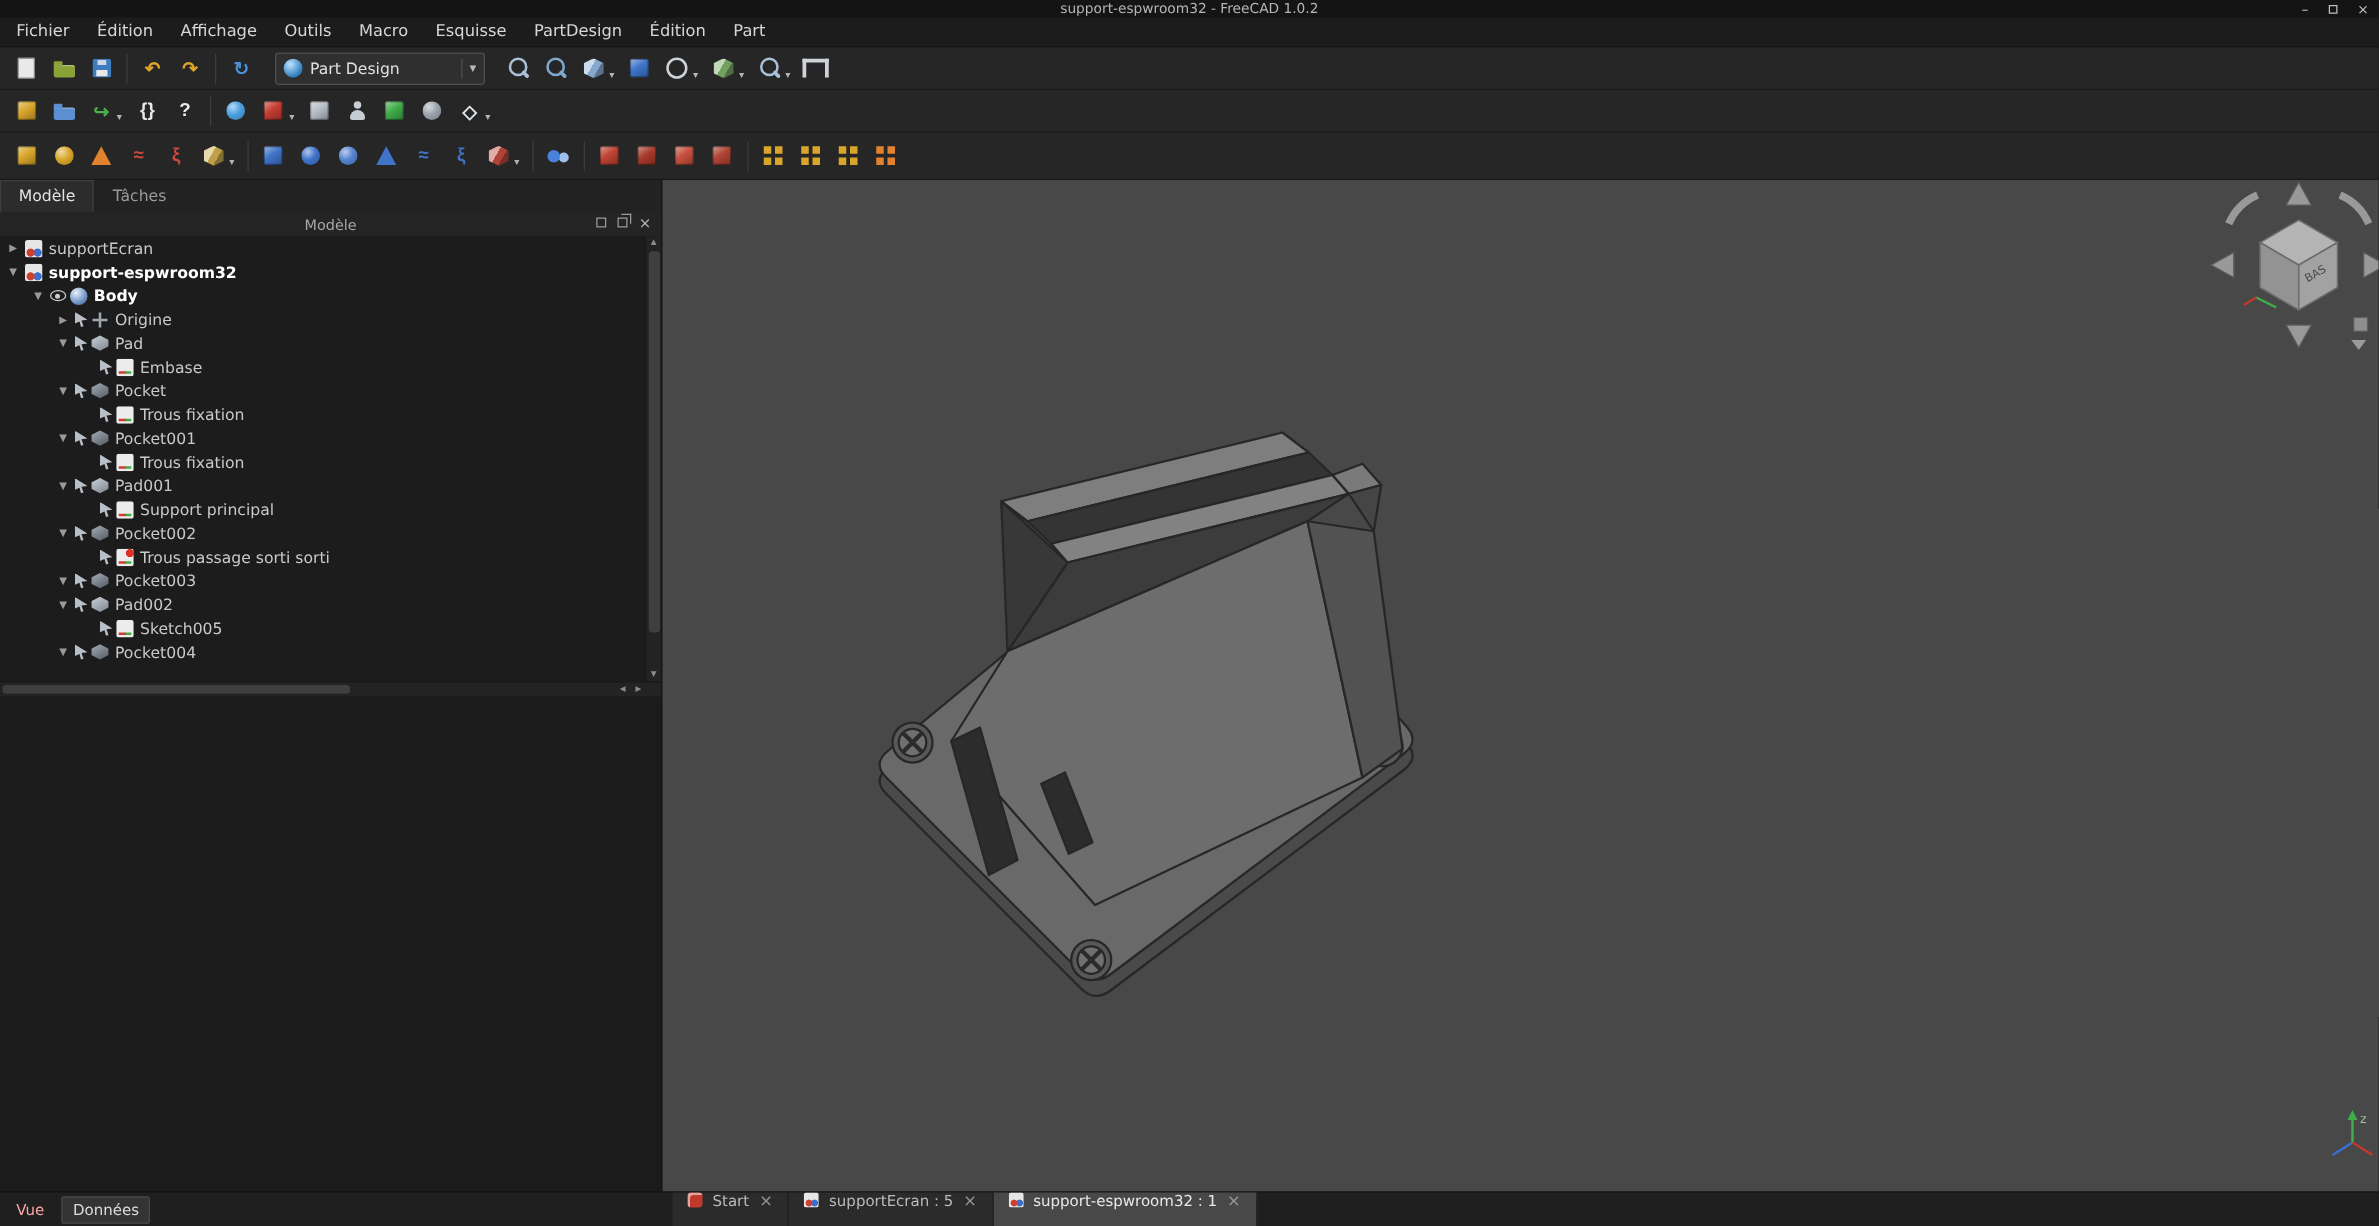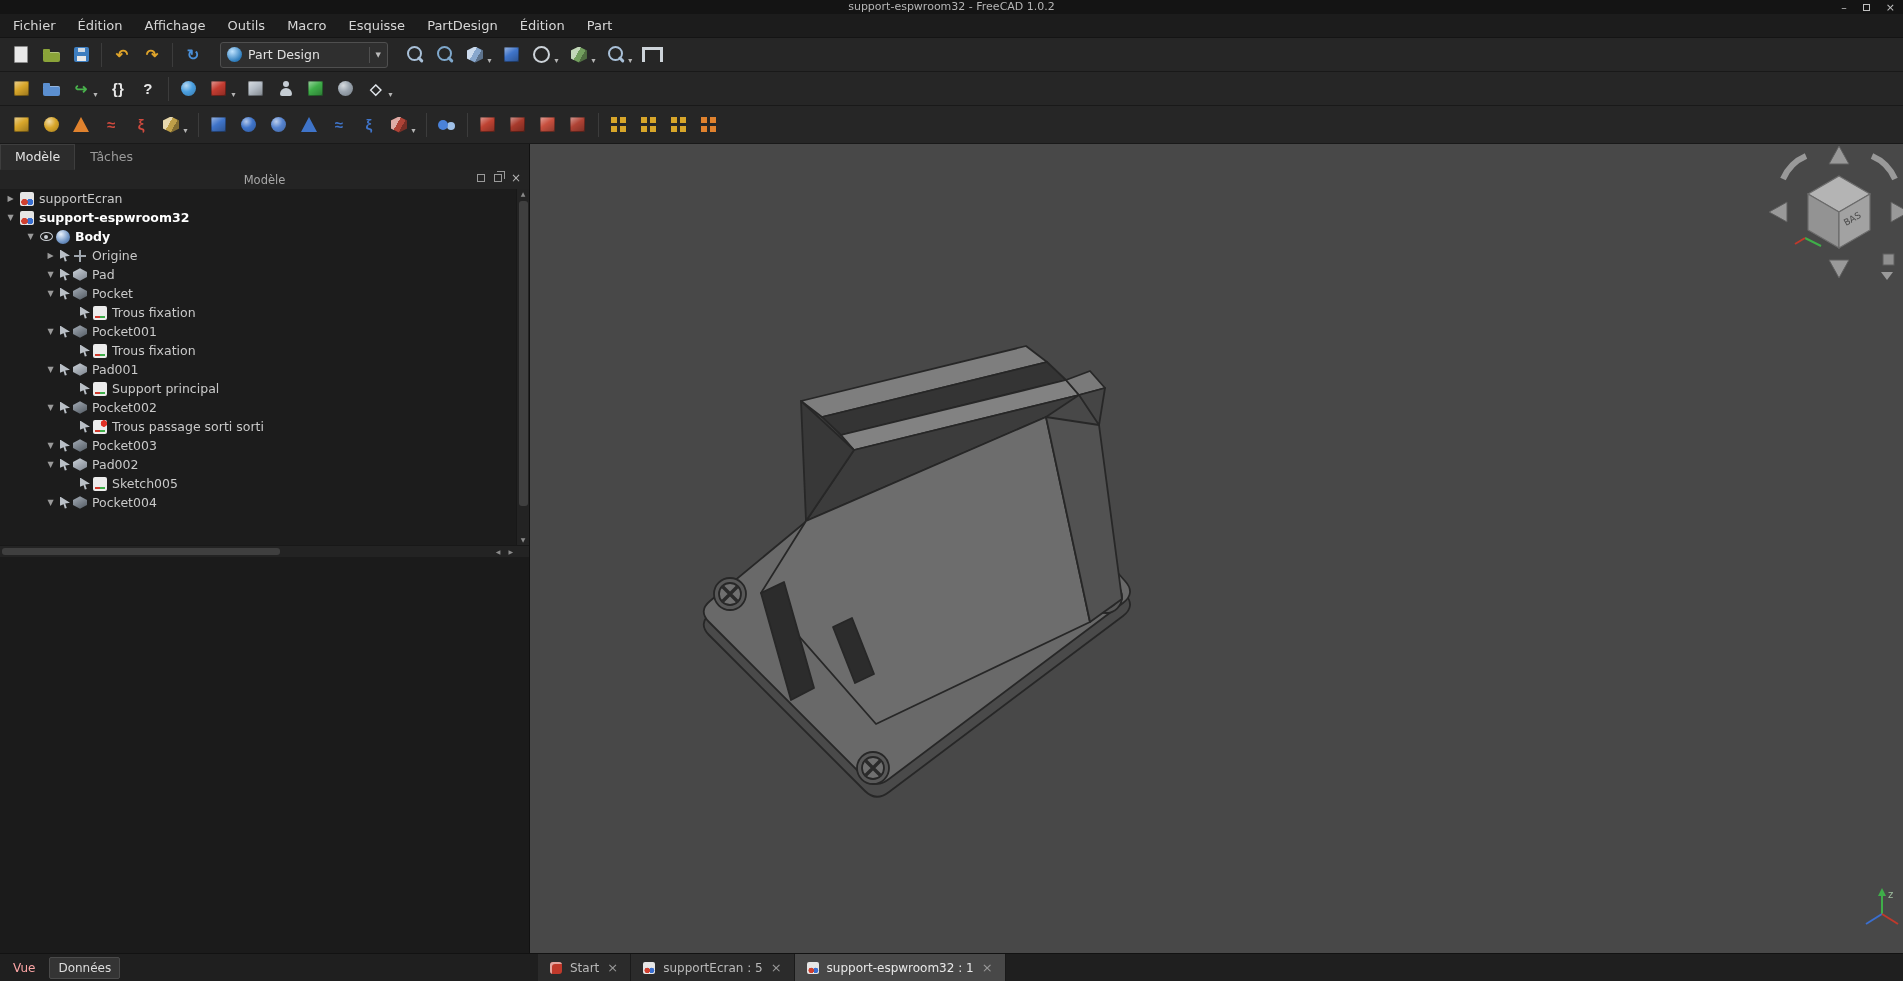--- a/index.html
+++ b/index.html
@@ -94,21 +94,21 @@
   .viewport{flex:1;position:relative;background:#484848;overflow:hidden}
   .viewport svg{position:absolute;left:0;top:0}
   svg text{font-family:"DejaVu Sans","Liberation Sans",sans-serif}
 
   
   .bottombar{height:28px;background:#1f1f1f;border-top:1px solid #121212;display:flex;align-items:stretch;flex:none}
   .propbtabs{width:530px;flex:none;display:flex;align-items:center;gap:6px;padding-left:5px}
   .pbtab{font-size:12px;color:#fca5a5;padding:3px 8px}
   .pbtab.active{background:#343434;border:1px solid #4a4a4a;color:#ddd;border-radius:2px}
   .mditabs{display:flex;align-items:stretch;padding-left:8px}
-  .mditab{display:flex;align-items:center;gap:8px;padding:0 12px;background:#2b2b2b;border-right:1px solid #1a1a1a;font-size:12px;color:#b9b9b9}
+  .mditab{display:flex;align-items:flex-start;gap:8px;padding:0 12px;background:#2b2b2b;border-right:1px solid #1a1a1a;font-size:12px;color:#b9b9b9}
   .mditab.active{background:#484848;color:#e8e8e8}
   .mico{width:12px;height:12px;flex:none}
   .mico-start{background:#c0392b;border-radius:3px;box-shadow:inset 2px 2px 0 rgba(255,255,255,.55)}
   .mico-doc{background:#e6e6e6;border-radius:2px;background-image:radial-gradient(circle at 35% 70%,#d04030 0 2.5px,transparent 3px),radial-gradient(circle at 72% 70%,#3a6fd0 0 2.5px,transparent 3px)}
   .mclose{font-size:13px;color:#9a9a9a}
 </style>
 </head>
 <body>
 
 <div class="app">
@@ -351,20 +351,26 @@
               <span class="tarrow">▶</span>
               <span class="tov tov-pointer"></span>
               <span class="tic ti-origin"></span>
               <span class="tlabel">Origine</span>
             </div>
             <div class="trow" style="padding-left: 44px;">
               <span class="tarrow">▼</span>
               <span class="tov tov-pointer"></span>
               <span class="tic ti-pad"></span>
               <span class="tlabel">Pad</span>
+            </div>
+            <div class="trow" style="padding-left: 64px;">
+              <span class="tarrow"></span>
+              <span class="tov tov-pointer"></span>
+              <span class="tic ti-sketch"></span>
+              <span class="tlabel">Embase</span>
             </div>
             <div class="trow" style="padding-left: 44px;">
               <span class="tarrow">▼</span>
               <span class="tov tov-pointer"></span>
               <span class="tic ti-pocket"></span>
               <span class="tlabel">Pocket</span>
             </div>
             <div class="trow" style="padding-left: 64px;">
               <span class="tarrow"></span>
               <span class="tov tov-pointer"></span>

